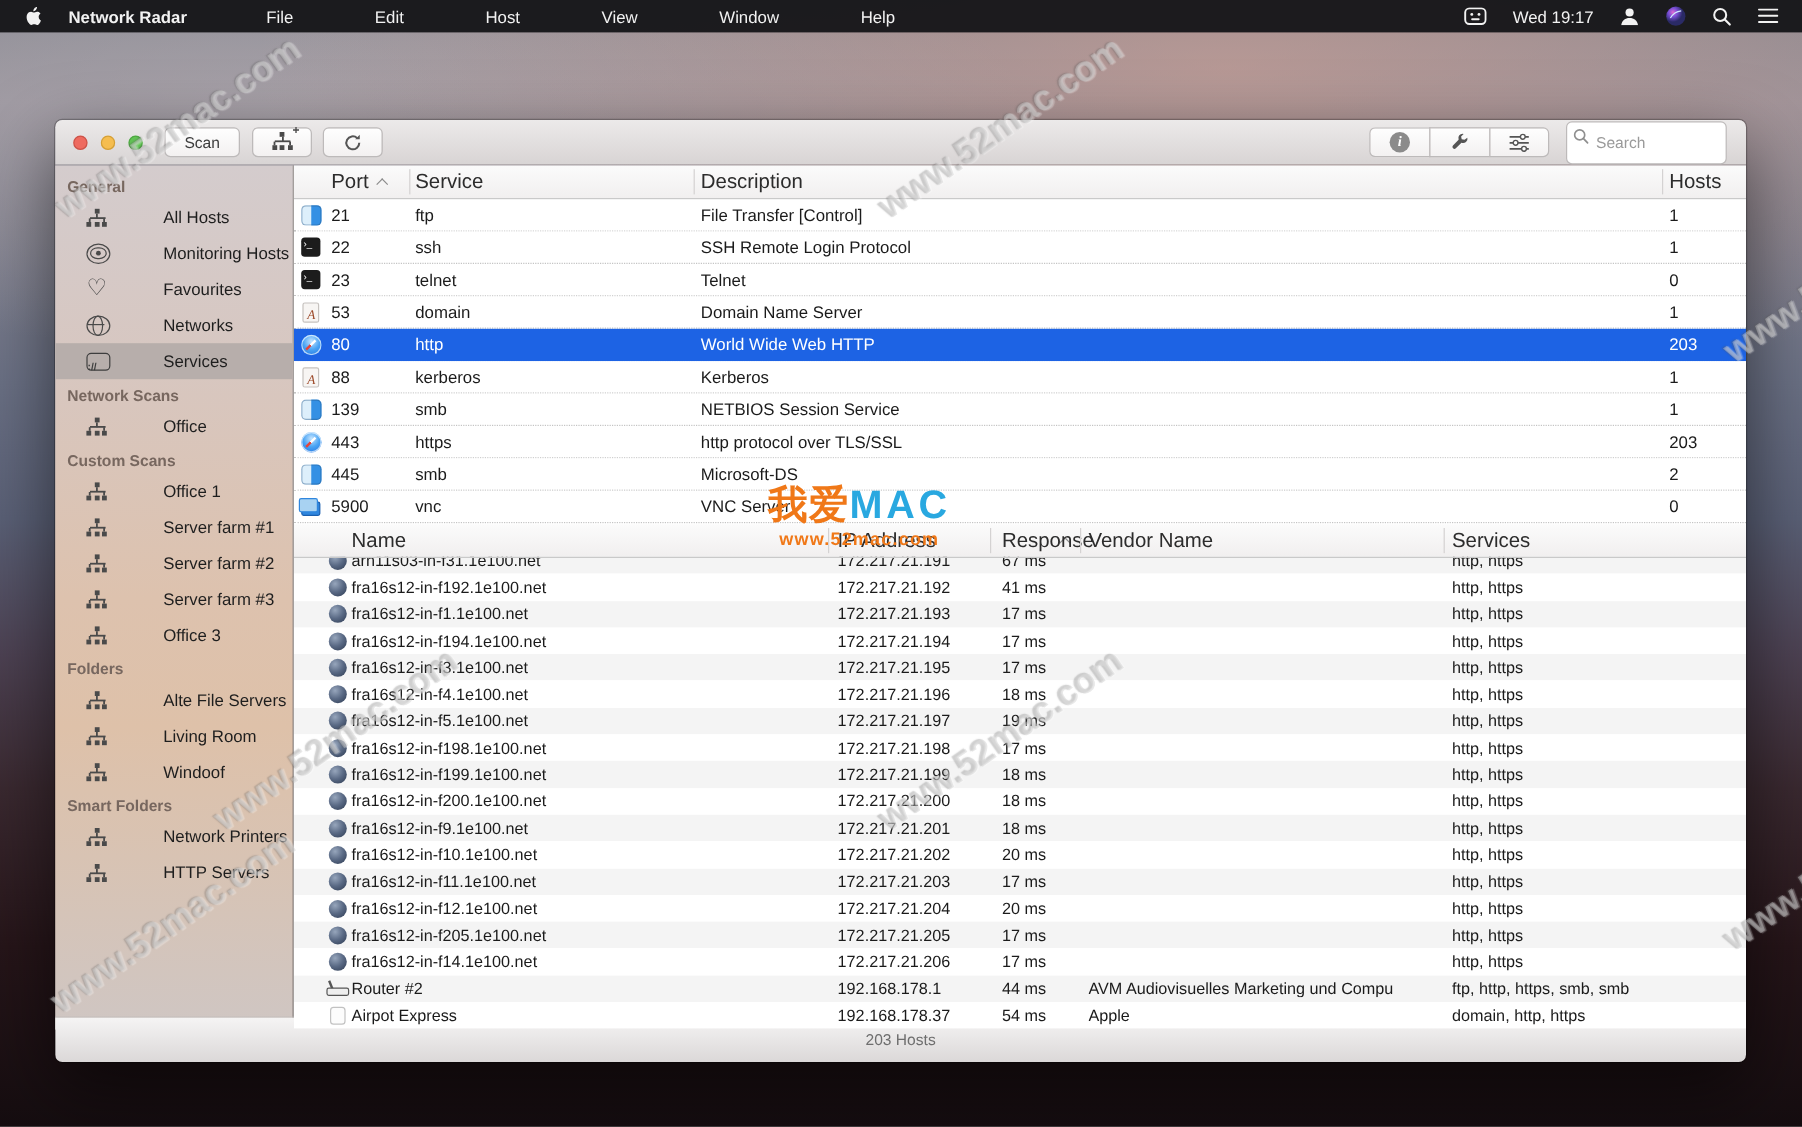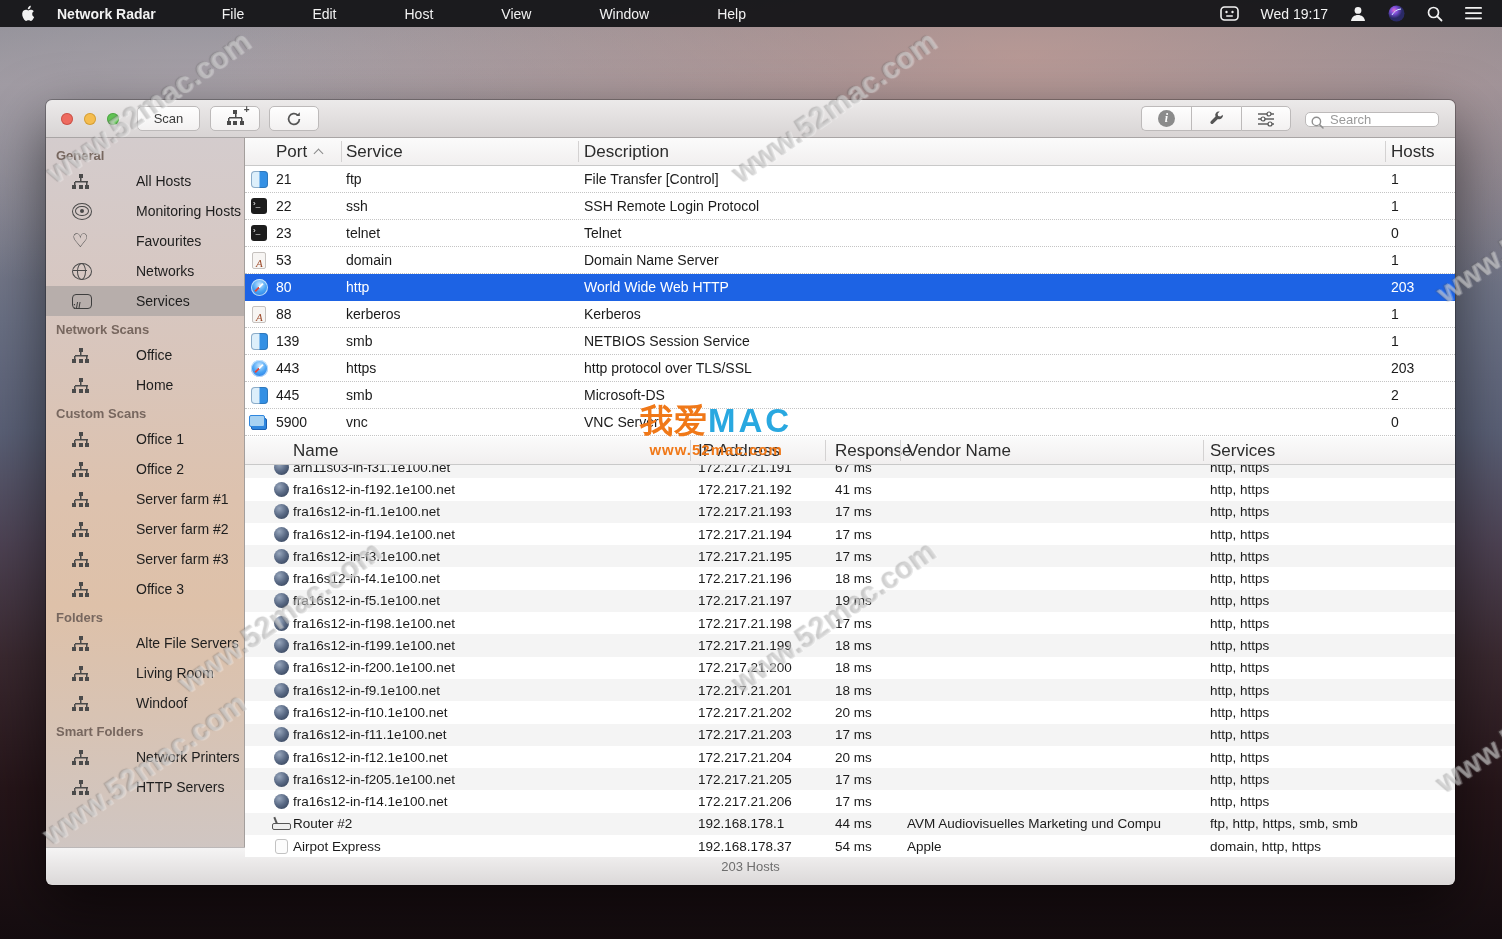--- a/index.html
+++ b/index.html
@@ -43,21 +43,21 @@
   .tbtn { height:25px; background:linear-gradient(180deg,#fefefe,#f3f1f1);
     border:1px solid #bdbaba; border-radius:5px; display:flex; align-items:center;
     justify-content:center; font-size:13px; color:#3c3c3c; cursor:default; }
   .btn-scan { width:63px; margin-right:10px; }
   .btn-icon { width:50px; margin-right:9px; }
   .seg { display:flex; margin-left:auto; }
   .seg .tbtn { width:50px; border-radius:0; border-right-width:0; }
   .seg .tbtn:first-child { border-radius:5px 0 0 5px; }
   .seg .tbtn:last-child { border-radius:0 5px 5px 0; border-right-width:1px; }
   .searchwrap { position:relative; margin:0 16px 0 14px; }
-  .search { width:134px; height:15px; border:1px solid #bdbaba; border-radius:5px;
+  .search { width:134px; height:36px; border:1px solid #bdbaba; border-radius:5px;
     background:#fff; font-size:13px; color:#333; padding:0 6px 0 24px; outline:none; }
   .search::placeholder { color:#9a9a9a; }
   .searchwrap svg { position:absolute; left:6px; top:6px; }
 
   .content { position:absolute; left:0; top:38px; right:0; bottom:27px; display:flex; }
 
   
   .sidebar { width:199px; flex:0 0 199px;
     background:linear-gradient(180deg,#d4cccd 0%,#d7c7c1 22%,#ddc2ae 50%,#dec1a9 65%,#d8c3b3 80%,#cfc6c3 100%);
     border-right:1px solid #a39e9c; padding-top:4px; overflow:hidden; }
@@ -332,35 +332,27 @@
             <span class="slabel">Services</span>
           </div>
         </div>
       <div class="shead">Network Scans</div>
       <div>
 
       <div class="sitem">
             <span class="rowicon sic icon-scan"></span>
             <span class="slabel">Office</span>
           </div>
-          <div class="sitem">
-            <span class="rowicon sic icon-scan"></span>
-            <span class="slabel">Home</span>
-          </div>
         </div>
       <div class="shead">Custom Scans</div>
       <div>
 
       <div class="sitem">
             <span class="rowicon sic icon-scan"></span>
             <span class="slabel">Office 1</span>
-          </div>
-          <div class="sitem">
-            <span class="rowicon sic icon-scan"></span>
-            <span class="slabel">Office 2</span>
           </div>
           <div class="sitem">
             <span class="rowicon sic icon-scan"></span>
             <span class="slabel">Server farm #1</span>
           </div>
           <div class="sitem">
             <span class="rowicon sic icon-scan"></span>
             <span class="slabel">Server farm #2</span>
           </div>
           <div class="sitem">

